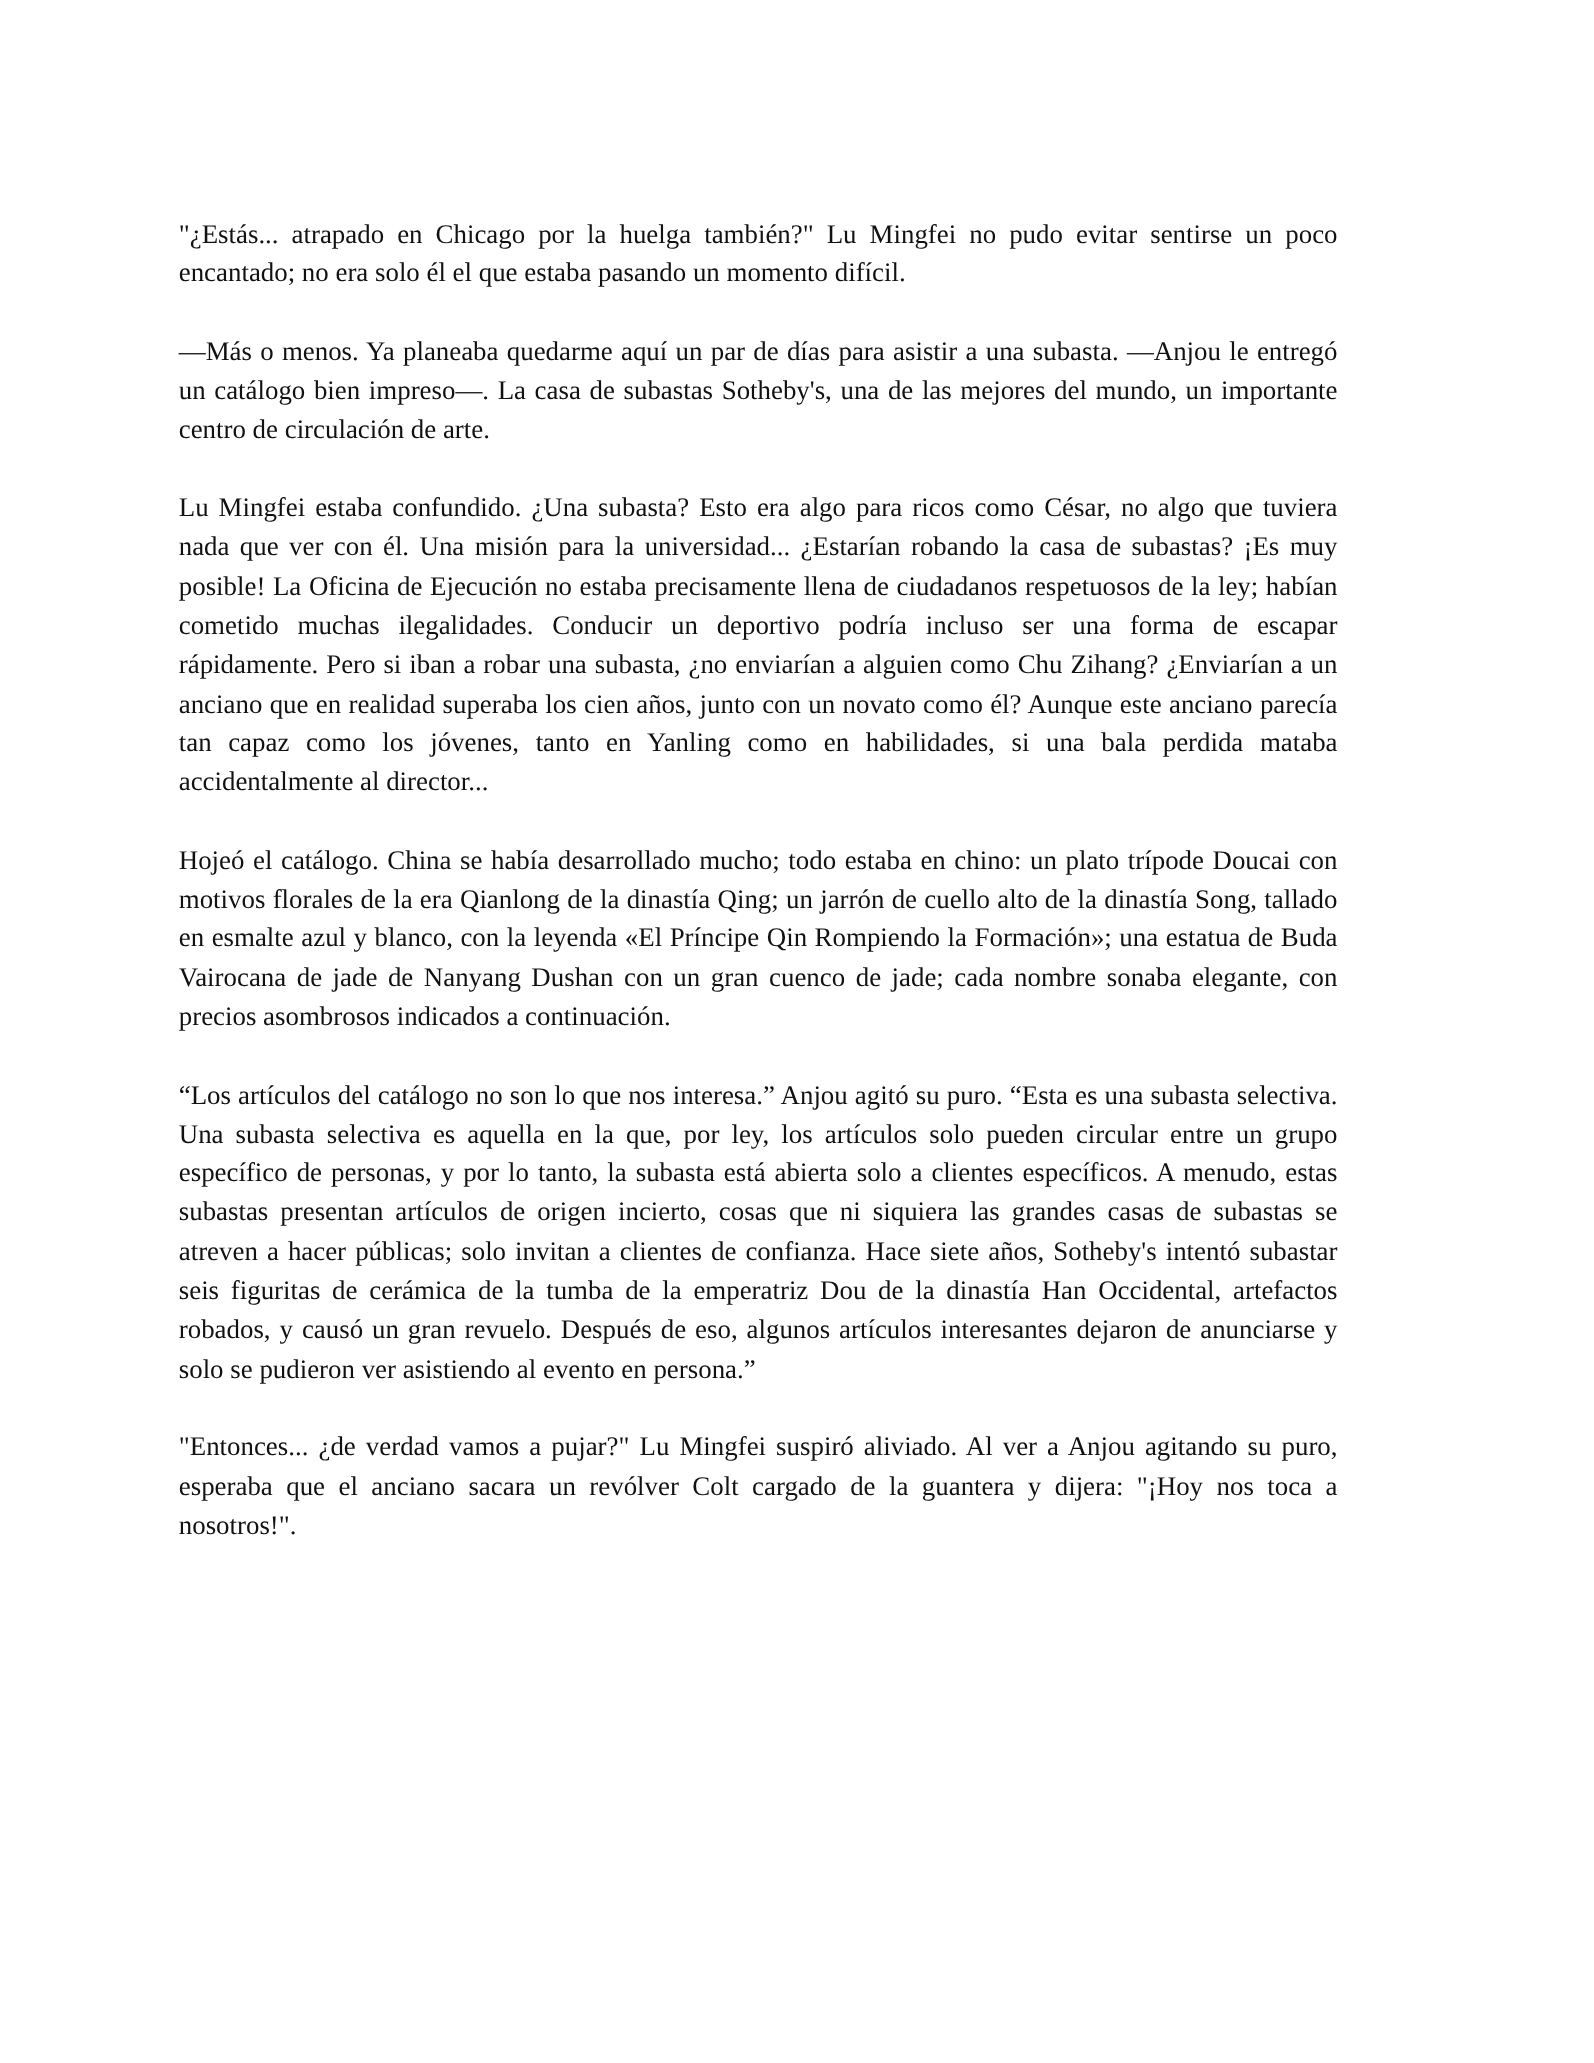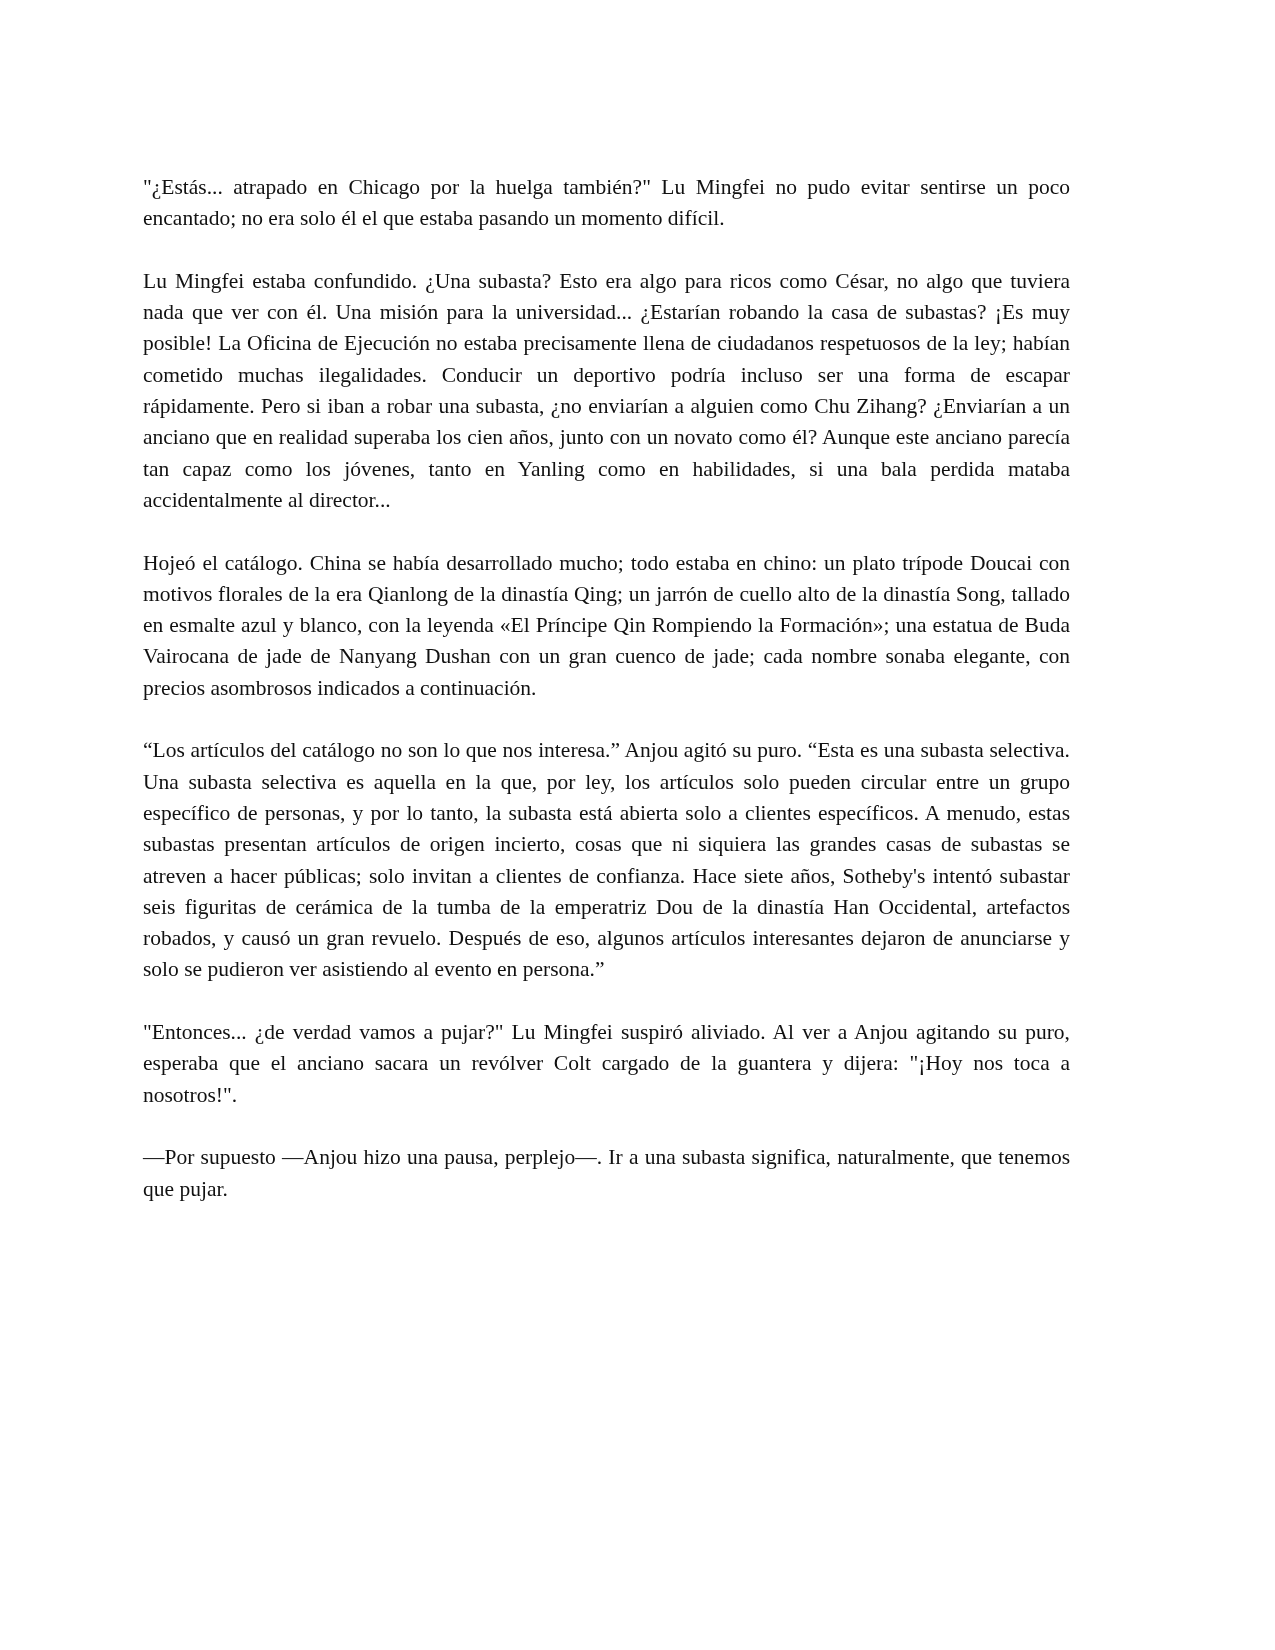--- a/index.html
+++ b/index.html
@@ -10,18 +10,18 @@
       font-size: 21.5px; line-height: 31.3px; color: #111111;
     }
     .page p { margin: 0 0 31.3px 0; text-align: justify; }
     .page p:last-child { margin-bottom: 0; }
   </style>
 </head>
 <body>
 
 <div class="page">
   <p>"¿Estás... atrapado en Chicago por la huelga también?" Lu Mingfei no pudo evitar sentirse un poco encantado; no era solo él el que estaba pasando un momento difícil.</p>
+  <p>—Más o menos. Ya planeaba quedarme aquí un par de días para asistir a una subasta. —Anjou le entregó un catálogo bien impreso—. La casa de subastas Sotheby's, una de las mejores del mundo, un importante centro de circulación de arte.</p>
   <p>Lu Mingfei estaba confundido. ¿Una subasta? Esto era algo para ricos como César, no algo que tuviera nada que ver con él. Una misión para la universidad... ¿Estarían robando la casa de subastas? ¡Es muy posible! La Oficina de Ejecución no estaba precisamente llena de ciudadanos respetuosos de la ley; habían cometido muchas ilegalidades. Conducir un deportivo podría incluso ser una forma de escapar rápidamente. Pero si iban a robar una subasta, ¿no enviarían a alguien como Chu Zihang? ¿Enviarían a un anciano que en realidad superaba los cien años, junto con un novato como él? Aunque este anciano parecía tan capaz como los jóvenes, tanto en Yanling como en habilidades, si una bala perdida mataba accidentalmente al director...</p>
   <p>Hojeó el catálogo. China se había desarrollado mucho; todo estaba en chino: un plato trípode Doucai con motivos florales de la era Qianlong de la dinastía Qing; un jarrón de cuello alto de la dinastía Song, tallado en esmalte azul y blanco, con la leyenda «El Príncipe Qin Rompiendo la Formación»; una estatua de Buda Vairocana de jade de Nanyang Dushan con un gran cuenco de jade; cada nombre sonaba elegante, con precios asombrosos indicados a continuación.</p>
   <p>“Los artículos del catálogo no son lo que nos interesa.” Anjou agitó su puro. “Esta es una subasta selectiva. Una subasta selectiva es aquella en la que, por ley, los artículos solo pueden circular entre un grupo específico de personas, y por lo tanto, la subasta está abierta solo a clientes específicos. A menudo, estas subastas presentan artículos de origen incierto, cosas que ni siquiera las grandes casas de subastas se atreven a hacer públicas; solo invitan a clientes de confianza. Hace siete años, Sotheby's intentó subastar seis figuritas de cerámica de la tumba de la emperatriz Dou de la dinastía Han Occidental, artefactos robados, y causó un gran revuelo. Después de eso, algunos artículos interesantes dejaron de anunciarse y solo se pudieron ver asistiendo al evento en persona.”</p>
   <p>"Entonces... ¿de verdad vamos a pujar?" Lu Mingfei suspiró aliviado. Al ver a Anjou agitando su puro, esperaba que el anciano sacara un revólver Colt cargado de la guantera y dijera: "¡Hoy nos toca a nosotros!".</p>
-  <p>—Por supuesto —Anjou hizo una pausa, perplejo—. Ir a una subasta significa, naturalmente, que tenemos que pujar.</p>
 </div>
 
 </body></html>

